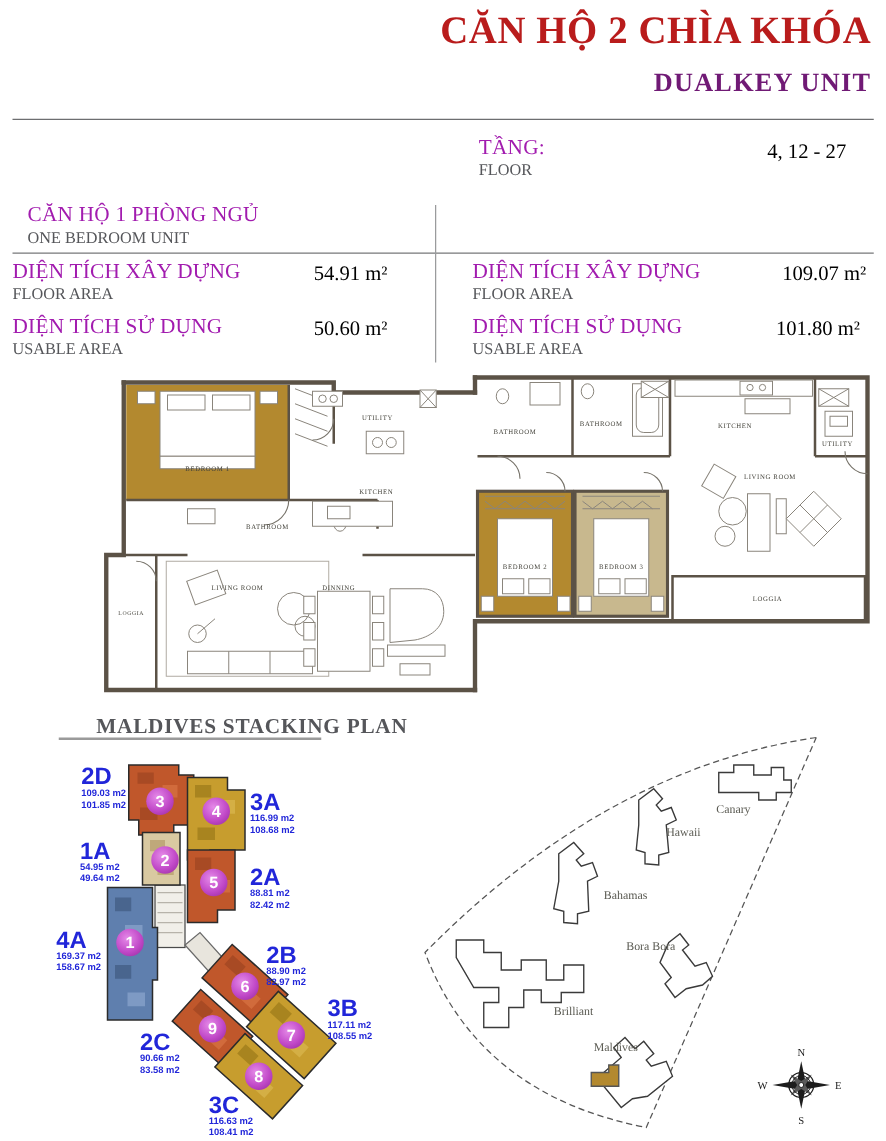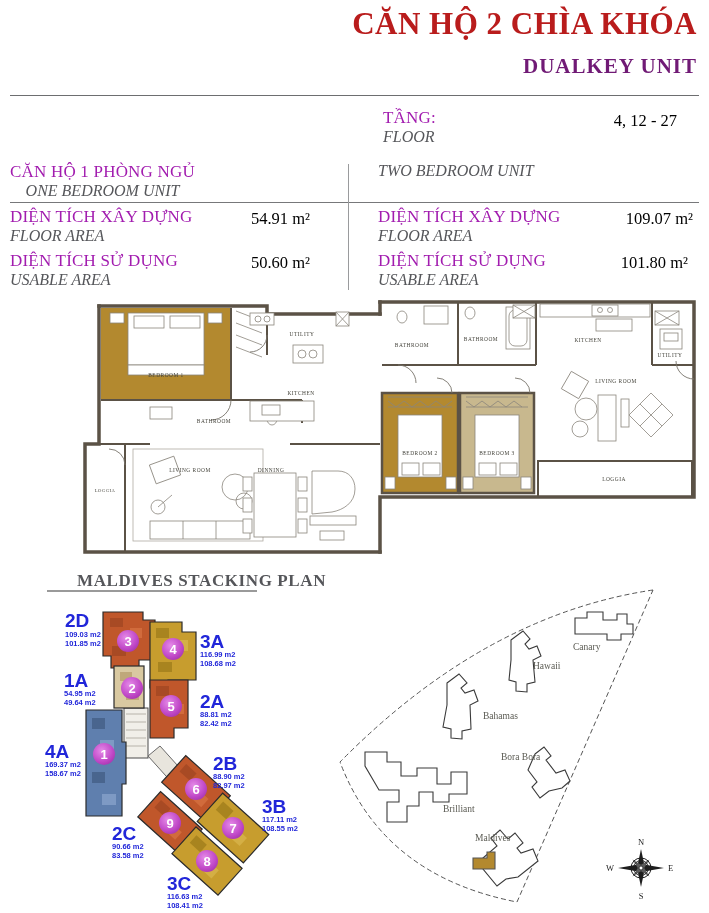--- a/index.html
+++ b/index.html
@@ -9,46 +9,45 @@
     overflow:hidden;
   }
   .abs{position:absolute;}
   .title-vi{right:12px;top:6px;font-size:31px;font-weight:bold;letter-spacing:.5px;color:#b91c1c;}
   .title-en{right:12px;top:54px;font-size:21px;font-weight:bold;letter-spacing:1px;color:#701a75;}
   .rule{left:10px;right:10px;height:0;border-top:1.6px solid #6d6e70;}
   .rule1{top:95px;}
   .rule2{top:202px;border-top:1.2px solid #77787a;}
   .vdiv{left:348px;top:164px;width:1px;height:126px;background:#9a9b9d;}
   .lbl-vi{font-size:17px;letter-spacing:.2px;color:#a21caf;}
-  .lbl-en{font-size:16px;font-style:italic;color:#55565a;}
+  .lbl-en{font-size:13px;color:#55565a;}
   .val{font-size:16.5px;color:#000000;text-align:right;}
   .stack-title{left:77px;top:571px;font-size:17px;font-weight:bold;letter-spacing:.6px;color:#55565a;}
   .stack-rule{left:47px;top:590px;width:210px;height:2px;background:#9a9a9a;}
   svg{position:absolute;display:block;}
   text{user-select:none;}
 </style>
 </head>
 <body>
 
 <div class="abs title-vi">CĂN HỘ 2 CHÌA KHÓA</div>
 <div class="abs title-en">DUALKEY UNIT</div>
 <div class="abs rule rule1"></div>
 
 <div class="abs" style="left:383px;top:108px;">
   <div class="lbl-vi">TẦNG:</div>
   <div class="lbl-en">FLOOR</div>
 </div>
 <div class="abs val" style="right:32px;top:111px;">4, 12 - 27</div>
 
-<div class="abs" style="left:10px;top:162px;text-align:center;">
+<div class="abs" style="left:22px;top:162px;">
   <div class="lbl-vi">CĂN HỘ 1 PHÒNG NGỦ</div>
   <div class="lbl-en">ONE BEDROOM UNIT</div>
 </div>
 <div class="abs" style="left:378px;top:162px;">
-  <div class="lbl-en">TWO BEDROOM UNIT</div>
 </div>
 <div class="abs rule rule2"></div>
 <div class="abs vdiv"></div>
 
 <div class="abs" style="left:10px;top:207px;">
   <div class="lbl-vi">DIỆN TÍCH XÂY DỰNG</div>
   <div class="lbl-en">FLOOR AREA</div>
 </div>
 <div class="abs val" style="right:399px;top:209px;">54.91 m²</div>
 <div class="abs" style="left:10px;top:251px;">

